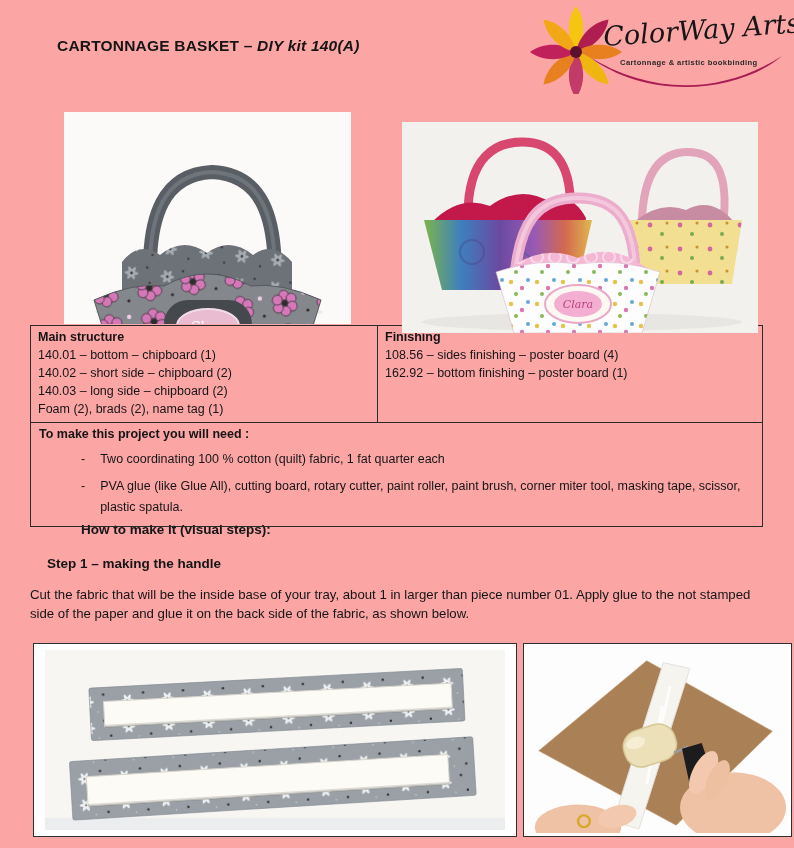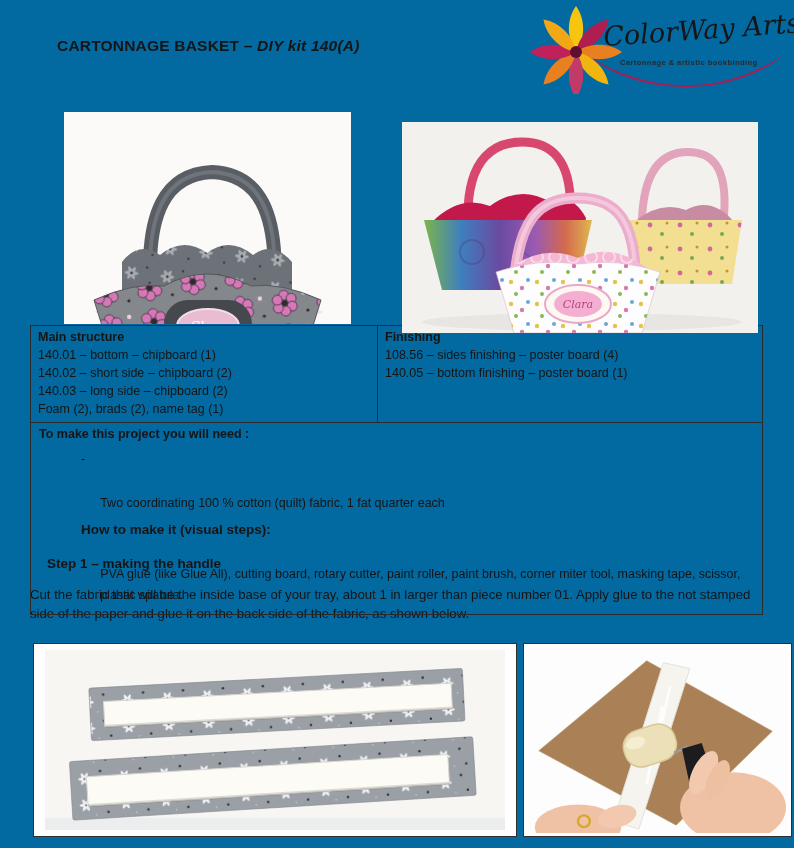--- a/index.html
+++ b/index.html
@@ -1,16 +1,16 @@
 <!DOCTYPE html>
 <html><head>
 <meta charset="utf-8">
 <style>
   html,body{margin:0;padding:0;background:#ffffff;}
-  .page{position:relative;width:794px;height:848px;background:#0369a1;overflow:hidden;
+  .page{position:relative;width:794px;height:848px;background:#fca5a5;overflow:hidden;
         font-family:"Liberation Sans",sans-serif;color:#151515;}
 
   
   .title{position:absolute;left:57px;top:37px;font-size:15.5px;font-weight:bold;
          letter-spacing:.2px;white-space:nowrap;}
   .title .it{font-style:italic;}
   .logo{position:absolute;left:514px;top:0;width:280px;height:94px;}
 
   
   .photo-left{position:absolute;left:64px;top:112px;width:287px;height:212px;}
@@ -20,21 +20,21 @@
   
   .parts-table{position:absolute;left:30px;top:325px;width:733px;font-size:12.5px;
                line-height:18px;z-index:1;}
   .pt-row1{display:flex;border:1.6px solid #2b2b2b;border-bottom:none;min-height:89px;box-sizing:border-box;}
   .pt-cell{padding:2px 7px 4px 7px;box-sizing:border-box;}
   .pt-left{width:347px;border-right:1.6px solid #2b2b2b;}
   .pt-right{flex:1;}
   .pt-hdr{font-weight:bold;}
   .pt-row2{border:1.6px solid #2b2b2b;min-height:90px;box-sizing:border-box;padding:2px 8px 8px 8px;}
   .bullet{display:flex;gap:15px;padding-left:42px;line-height:21px;margin-top:6px;}
-  .bullet .btext{flex:1;padding-right:6px;margin-top:44px;}
+  .bullet .btext{flex:1;padding-right:6px;}
 
   
   .howto{position:absolute;left:57px;top:522px;font-size:13.5px;font-weight:bold;margin-left:24px;}
   .step1{position:absolute;left:47px;top:556px;font-size:13.5px;font-weight:bold;}
   .bodytext{position:absolute;left:30px;top:585px;width:740px;font-size:13.2px;line-height:19px;}
 
   
   .figure{position:absolute;left:33px;top:643px;width:759px;height:194px;display:flex;gap:6px;}
   .fig-left{width:484px;border:1.6px solid #2f2f2f;box-sizing:border-box;padding:6px 11px;background:#fff;}
   .fig-right{flex:1;border:1.6px solid #2f2f2f;box-sizing:border-box;padding:3px;background:#fff;}
@@ -176,21 +176,21 @@
       <div class="pt-cell pt-left">
         <div class="pt-hdr">Main structure</div>
         <div>140.01 –  bottom  –  chipboard (1)</div>
         <div>140.02 –  short side –  chipboard (2)</div>
         <div>140.03 –  long side –  chipboard (2)</div>
         <div>Foam (2),  brads (2), name tag (1)</div>
       </div>
       <div class="pt-cell pt-right">
         <div class="pt-hdr">Finishing</div>
         <div>108.56 –  sides finishing – poster board (4)</div>
-        <div>140.05 –  bottom  finishing –  poster board (1)</div>
+        <div>162.92 –  bottom  finishing –  poster board (1)</div>
       </div>
     </div>
     <div class="pt-row2">
       <div class="pt-hdr">To make this project you will need :</div>
       <div class="bullet">
         <span class="dash">-</span>
         <span class="btext">Two coordinating 100 % cotton (quilt) fabric, 1 fat quarter each</span>
       </div>
       <div class="bullet">
         <span class="dash">-</span>

